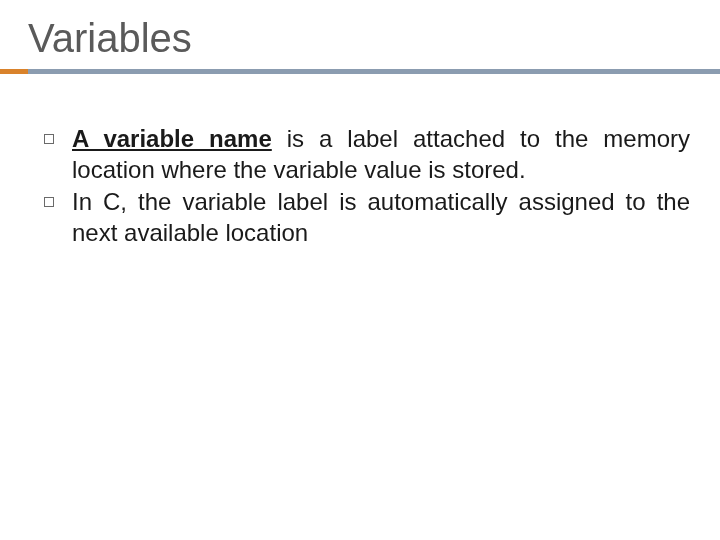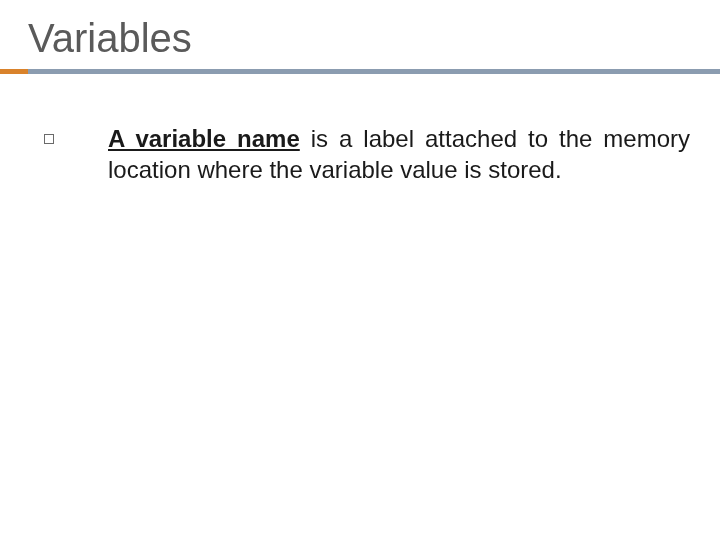--- a/index.html
+++ b/index.html
@@ -36,21 +36,20 @@
       height: 100%;
       background: #d9822b;
     }
     .content {
       padding: 50px 30px 0 44px;
     }
     .bullet-item {
       display: flex;
       align-items: flex-start;
       margin-bottom: 2px;
-      gap: 36px;
     }
     .bullet-marker {
       width: 10px;
       height: 10px;
       border: 1.5px solid #6a6a6a;
       flex-shrink: 0;
       margin-top: 10px;
       margin-right: 18px;
     }
     .bullet-text {
@@ -72,13 +71,17 @@
 <div class="title">Variables</div>
 <div class="accent-line"></div>
 
 <div class="content">
   <div class="bullet-item">
     <div class="bullet-marker"></div>
     <div class="bullet-text justified">
       <span class="bold-underline">A variable name</span><span> is a label attached to the memory location where the variable value is stored.</span>
     </div>
   </div>
+  <div class="bullet-item">
+    <div class="bullet-marker"></div>
+    <div class="bullet-text justified">In C, the variable label is automatically assigned to the next available location</div>
+  </div>
 </div>
 
 </body></html>

